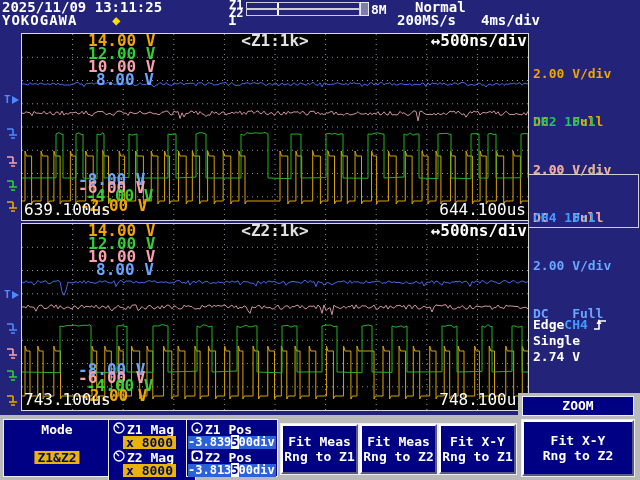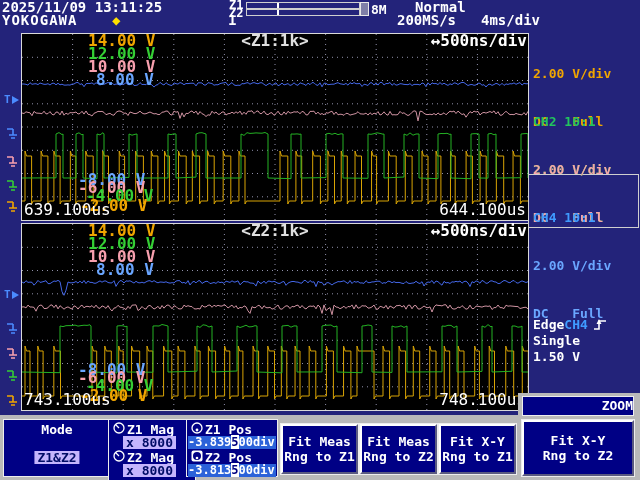--- a/index.html
+++ b/index.html
@@ -33,21 +33,21 @@
   
   .chblock{position:absolute;left:533px;width:102px;font-weight:bold;font-size:13px;line-height:16px;white-space:pre}
   .selbox{position:absolute;left:528px;top:174px;width:109px;height:52px;border:1px solid #cfcfcf}
 
   
   .graystrip{position:absolute;background:#b9b9b9}
   .mbox{position:absolute;background:#000085;border:1px solid #ededed;box-sizing:border-box;font-weight:bold}
   .btn3d{position:absolute;background:#000085;color:#fff;font-weight:bold;font-size:13px;line-height:15px;
     text-align:center;display:flex;flex-direction:column;justify-content:center;
     border:2px solid;border-color:#ffffff #5a5a80 #5a5a80 #ffffff;outline:1px solid #ededed;box-sizing:border-box}
-  .hl{background:#c4b5fd;color:#000d66;padding:0 3px}
+  .hl{background:#eab308;color:#000d66;padding:0 3px}
   .menurow{position:absolute;left:3px;display:flex;align-items:center;font-size:13px;line-height:13px;white-space:pre}
   .posval{position:absolute;left:1px;right:1px;background:#2b62d9;color:#fff;font-size:12px;line-height:13px;white-space:pre}
   .cursorchar{background:#ffffff;color:#000080}
   .knob{margin:0 2px 0 1px;flex:0 0 auto}
 </style>
 </head>
 <body>
 
 <div class="abs t14 b" style="left:2px;top:0">2025/11/09 13:11:25</div>
 
@@ -206,21 +206,21 @@
 <div class="abs t13 b" style="left:533px;top:318px;display:flex;align-items:flex-start">
   <span>Edge</span>
     <span> </span>
   <span style="color:#3f9bff">CH4</span>
   <span class="abs" style="position:static;margin-left:5px"><svg width="15" height="13">
         <path d="M1 11 H6 V3 H13" stroke="#fff" stroke-width="1.6" fill="none"></path>
         <polygon points="3.5,6 6,1 8.5,6" fill="#fff"></polygon>
       </svg></span>
 </div>
 <div class="abs t13 b" style="left:533px;top:334px">Single</div>
-<div class="abs t13 b" style="left:533px;top:350px">1.50 V</div>
+<div class="abs t13 b" style="left:533px;top:350px">2.74 V</div>
 
 <div class="graystrip" style="left:0;top:415px;width:640px;height:65px"></div>
 <div class="graystrip" style="left:518px;top:393px;width:122px;height:24px"></div>
 
 <div class="mbox" style="left:3px;top:419px;width:108px;height:58px">
   <div class="abs t13 b" style="left:0;right:0;top:3px;text-align:center">Mode</div>
   <div class="abs t13 b hl" style="left:50%;transform:translateX(-50%);top:31px">Z1&amp;Z2</div>
 </div>
 
 <div class="mbox" style="left:108px;top:419px;width:88px;height:70px">
@@ -268,18 +268,18 @@
 </div>
 <div class="btn3d" style="left:360px;top:424px;width:77px;height:50px">
   <div>Fit Meas</div>
     <div>Rng to Z2</div>
 </div>
 <div class="btn3d" style="left:439px;top:424px;width:77px;height:50px">
   <div>Fit X-Y</div>
     <div>Rng to Z1</div>
 </div>
 <div class="mbox" style="left:522px;top:396px;width:112px;height:20px">
-  <div class="abs t13 b" style="left:0;right:0;top:2px;text-align:right">ZOOM</div>
+  <div class="abs t13 b" style="left:0;right:0;top:2px;text-align:center">ZOOM</div>
 </div>
 <div class="btn3d" style="left:522px;top:420px;width:112px;height:56px">
   <div>Fit X-Y</div>
     <div>Rng to Z2</div>
 </div>
 
 </body></html>

